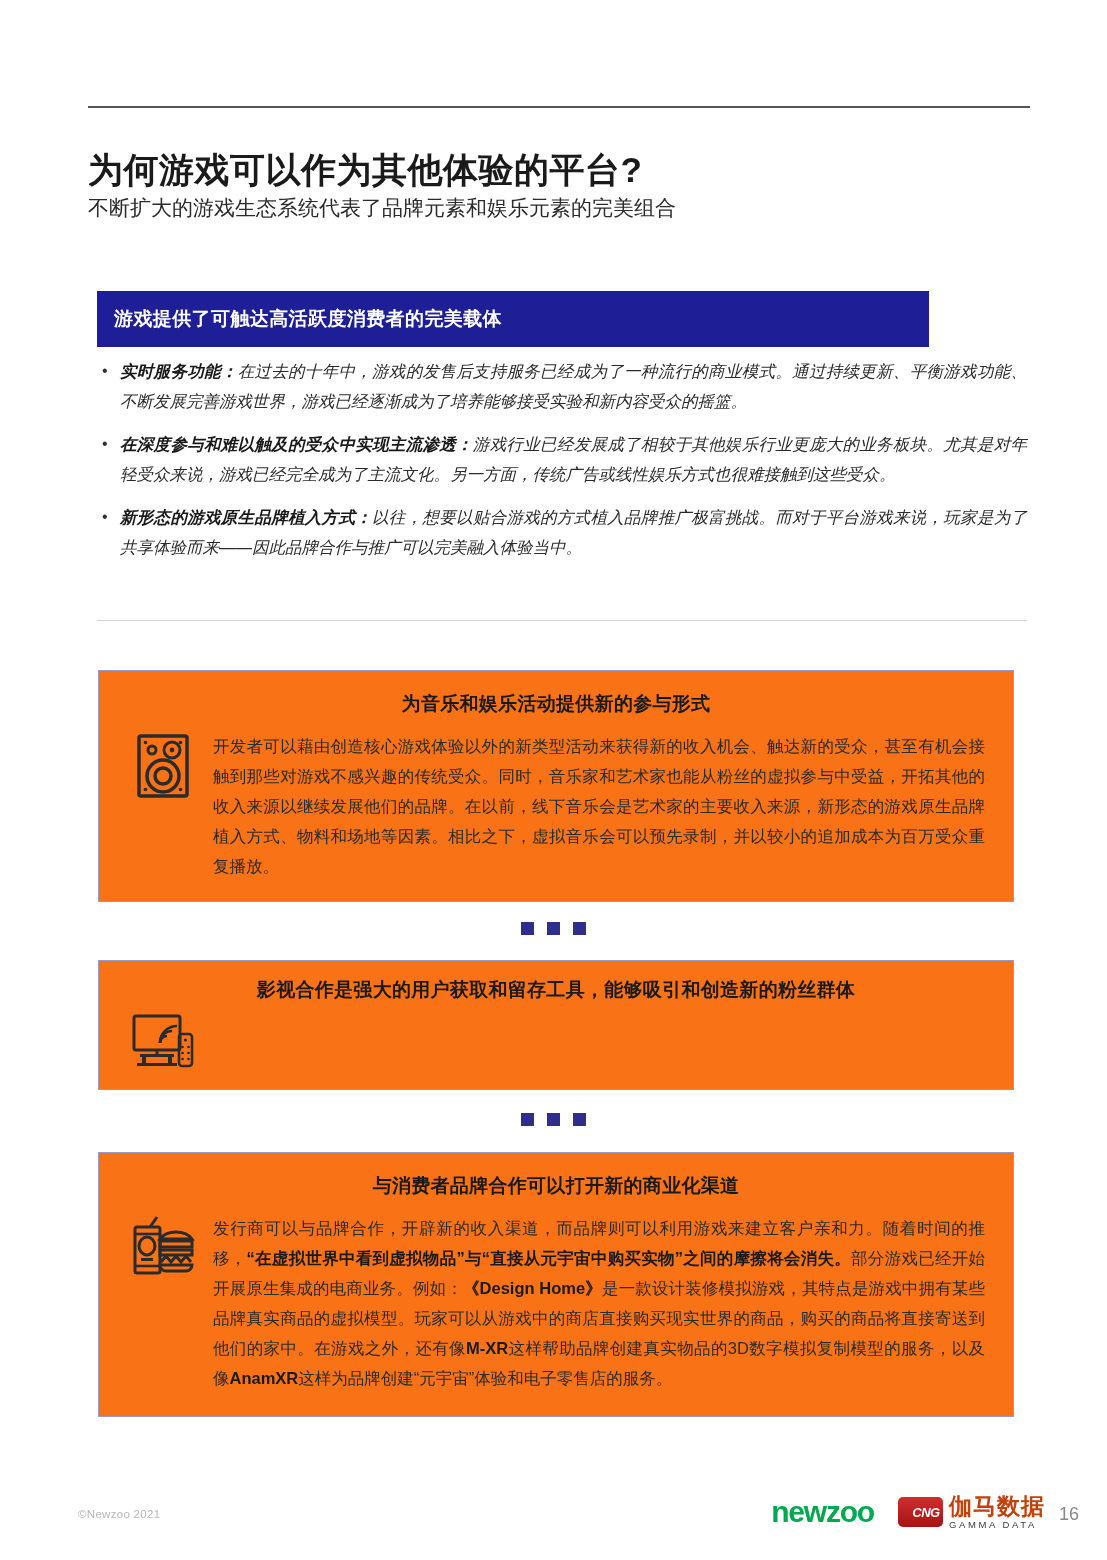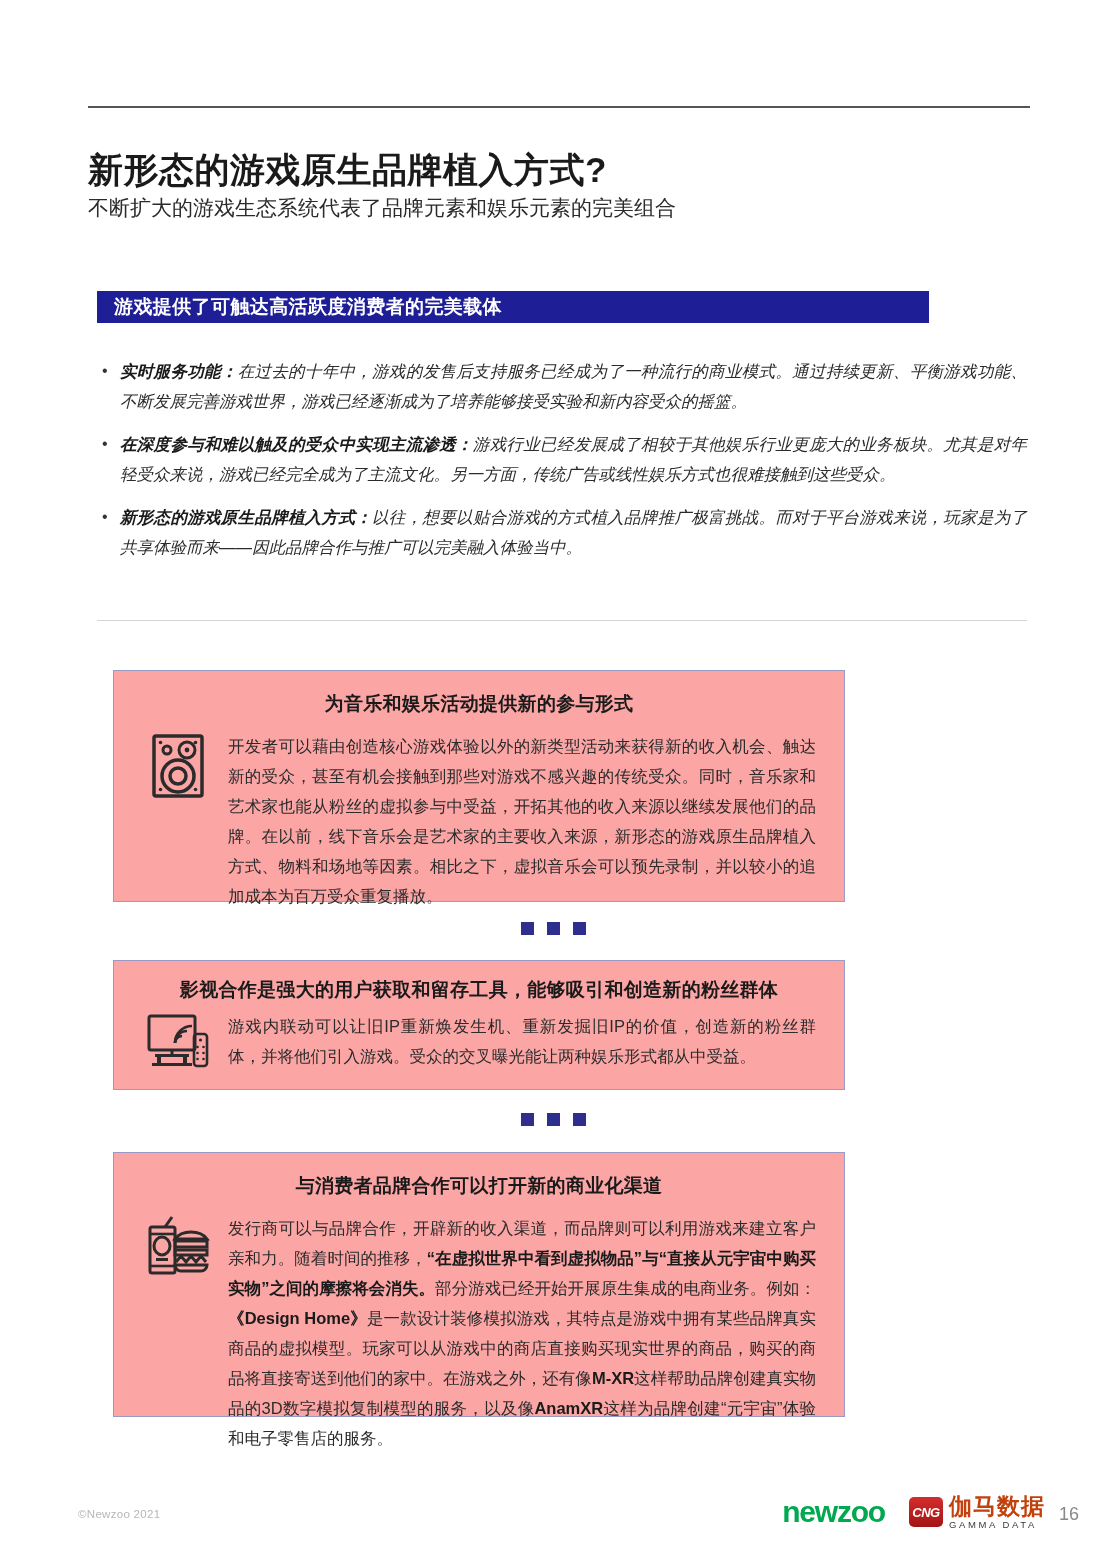--- a/index.html
+++ b/index.html
@@ -52,21 +52,21 @@
     color: #2b2b2b;
     line-height: 1.4;
   }
 
   
   .banner {
     position: absolute;
     left: 97px;
     top: 291px;
     width: 832px;
-    height: 32px;
+    height: 56px;
     background: #1e1e96;
     display: flex;
     align-items: center;
   }
   .banner-text {
     color: #ffffff;
     font-size: 19px;
     font-weight: bold;
     padding-left: 17px;
     letter-spacing: 0.4px;
@@ -112,24 +112,24 @@
     left: 97px;
     top: 620px;
     width: 930px;
     height: 1px;
     background: #d4d4d4;
   }
 
   
   .card {
     position: absolute;
-    left: 113px;
-    width: 732px;
+    left: 98px;
+    width: 916px;
     border: 1.5px solid #9a9ac9;
-    background: #fca5a5;
+    background: #f97316;
     box-sizing: border-box;
   }
   #card-0 { top: 670px;  height: 232px; }
   #card-1 { top: 960px;  height: 130px; }
   #card-2 { top: 1152px; height: 265px; }
 
   .card-title {
     text-align: center;
     font-size: 19px;
     font-weight: bold;
@@ -215,20 +215,21 @@
     background: linear-gradient(180deg, #d32d2d 0%, #a31414 100%);
     border-radius: 5px;
     color: #ffffff;
     font-size: 13px;
     font-weight: bold;
     display: flex;
     align-items: center;
     justify-content: center;
     letter-spacing: -0.5px;
     font-style: italic;
+    padding-left: 11px;
   }
   .cng-words { line-height: 1; }
   .cng-cn {
     font-size: 23px;
     font-weight: bold;
     color: #c2410c;
     letter-spacing: 1px;
     display: block;
   }
   .cng-en {
@@ -246,21 +247,21 @@
     color: #888888;
   }
 </style>
 </head>
 <body>
 
 <div class="page">
 
   <div class="top-rule"></div>
 
-  <h1 class="page-title">新形态的游戏原生品牌植入方式?</h1>
+  <h1 class="page-title">为何游戏可以作为其他体验的平台?</h1>
   <div class="page-subtitle">不断扩大的游戏生态系统代表了品牌元素和娱乐元素的完美组合</div>
 
   <div class="banner">
     <span class="banner-text">游戏提供了可触达高活跃度消费者的完美载体</span>
   </div>
 
   <div class="bullets" id="bullet-list">
       <div class="bullet-row">
         <div class="bullet-dot">•</div>
         <div class="bullet-text"><b>实时服务功能：</b>在过去的十年中，游戏的发售后支持服务已经成为了一种流行的商业模式。通过持续更新、平衡游戏功能、不断发展完善游戏世界，游戏已经逐渐成为了培养能够接受实验和新内容受众的摇篮。</div>
@@ -321,21 +322,20 @@
           <rect x="47" y="21" width="13" height="32" rx="3" fill="none" stroke="#2b2b2b" stroke-width="2.6"></rect>
           <circle cx="53.5" cy="27" r="1.6" fill="#2b2b2b"></circle>
           <circle cx="50.5" cy="34" r="1.3" fill="#2b2b2b"></circle>
           <circle cx="56.5" cy="34" r="1.3" fill="#2b2b2b"></circle>
           <circle cx="50.5" cy="40" r="1.3" fill="#2b2b2b"></circle>
           <circle cx="56.5" cy="40" r="1.3" fill="#2b2b2b"></circle>
           <circle cx="50.5" cy="46" r="1.3" fill="#2b2b2b"></circle>
           <circle cx="56.5" cy="46" r="1.3" fill="#2b2b2b"></circle>
         </svg>
       </div>
-      <div class="card-text" id="card-text-1"><span>游戏内联动可以让旧IP重新焕发生机、重新发掘旧IP的价值，创造新的粉丝群体，并将他们引入游戏。受众的交叉曝光能让两种娱乐形式都从中受益。</span></div>
     </div>
   </div>
 
   <div class="dots" id="dots-1">
     <span></span>
     <span></span>
     <span></span>
   </div>
 
   <div class="card" id="card-2">

